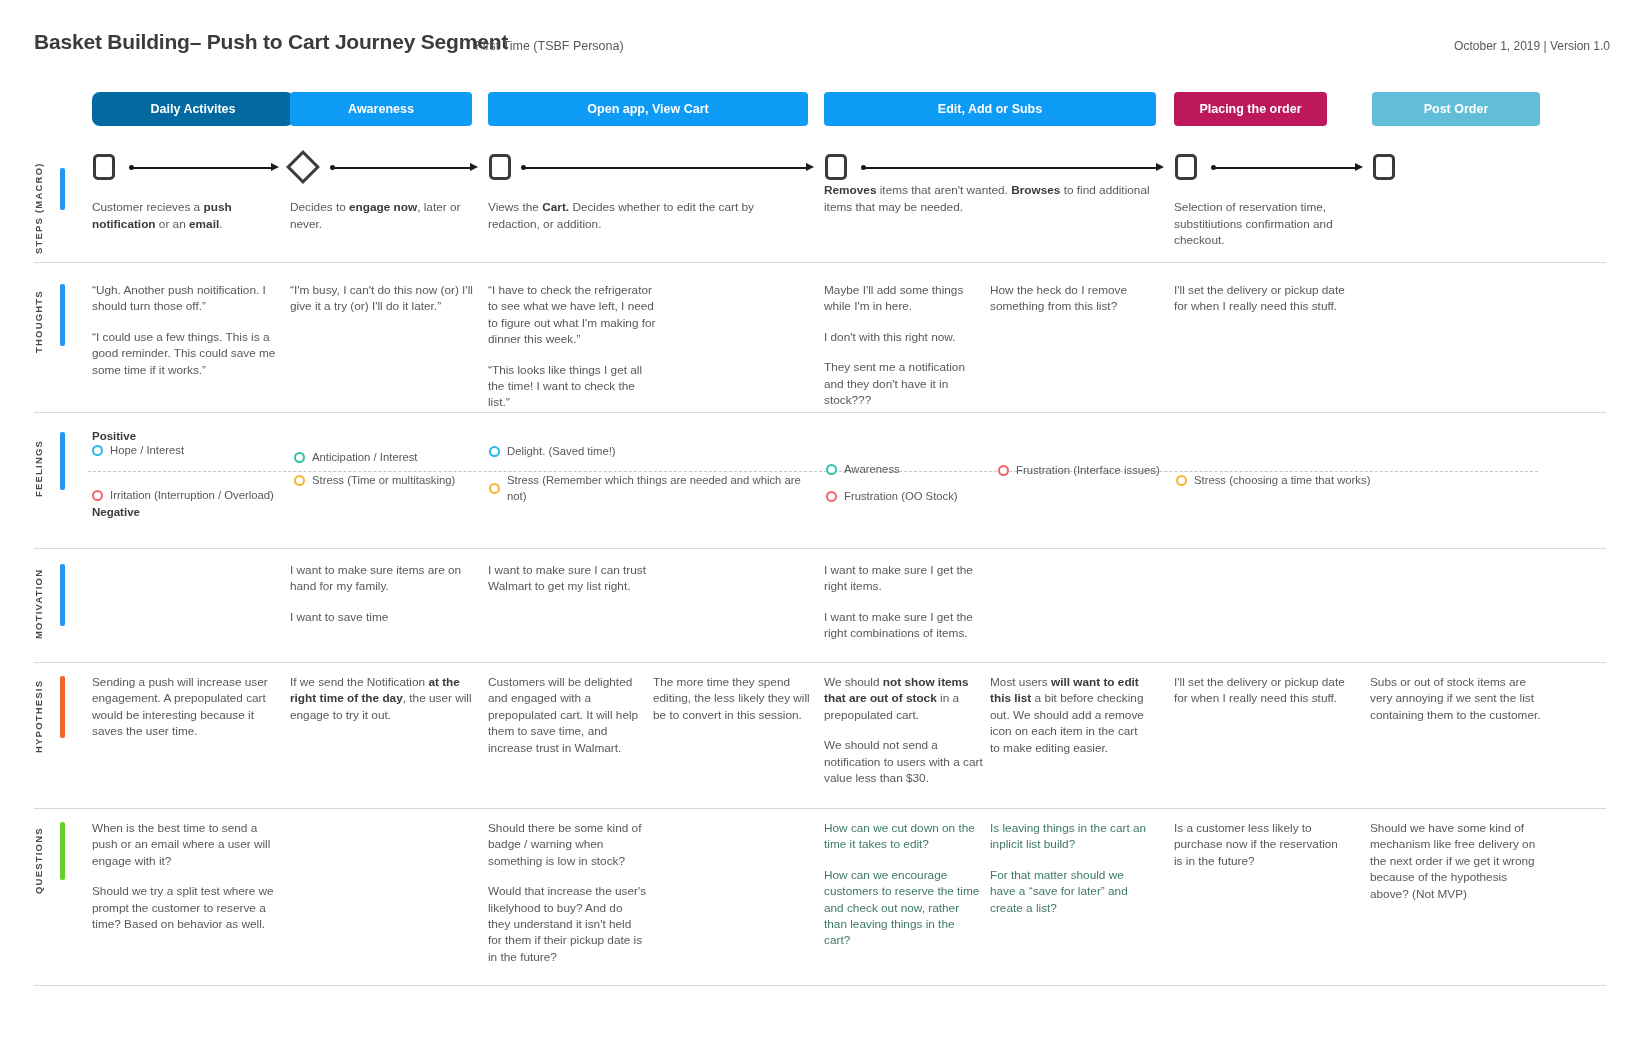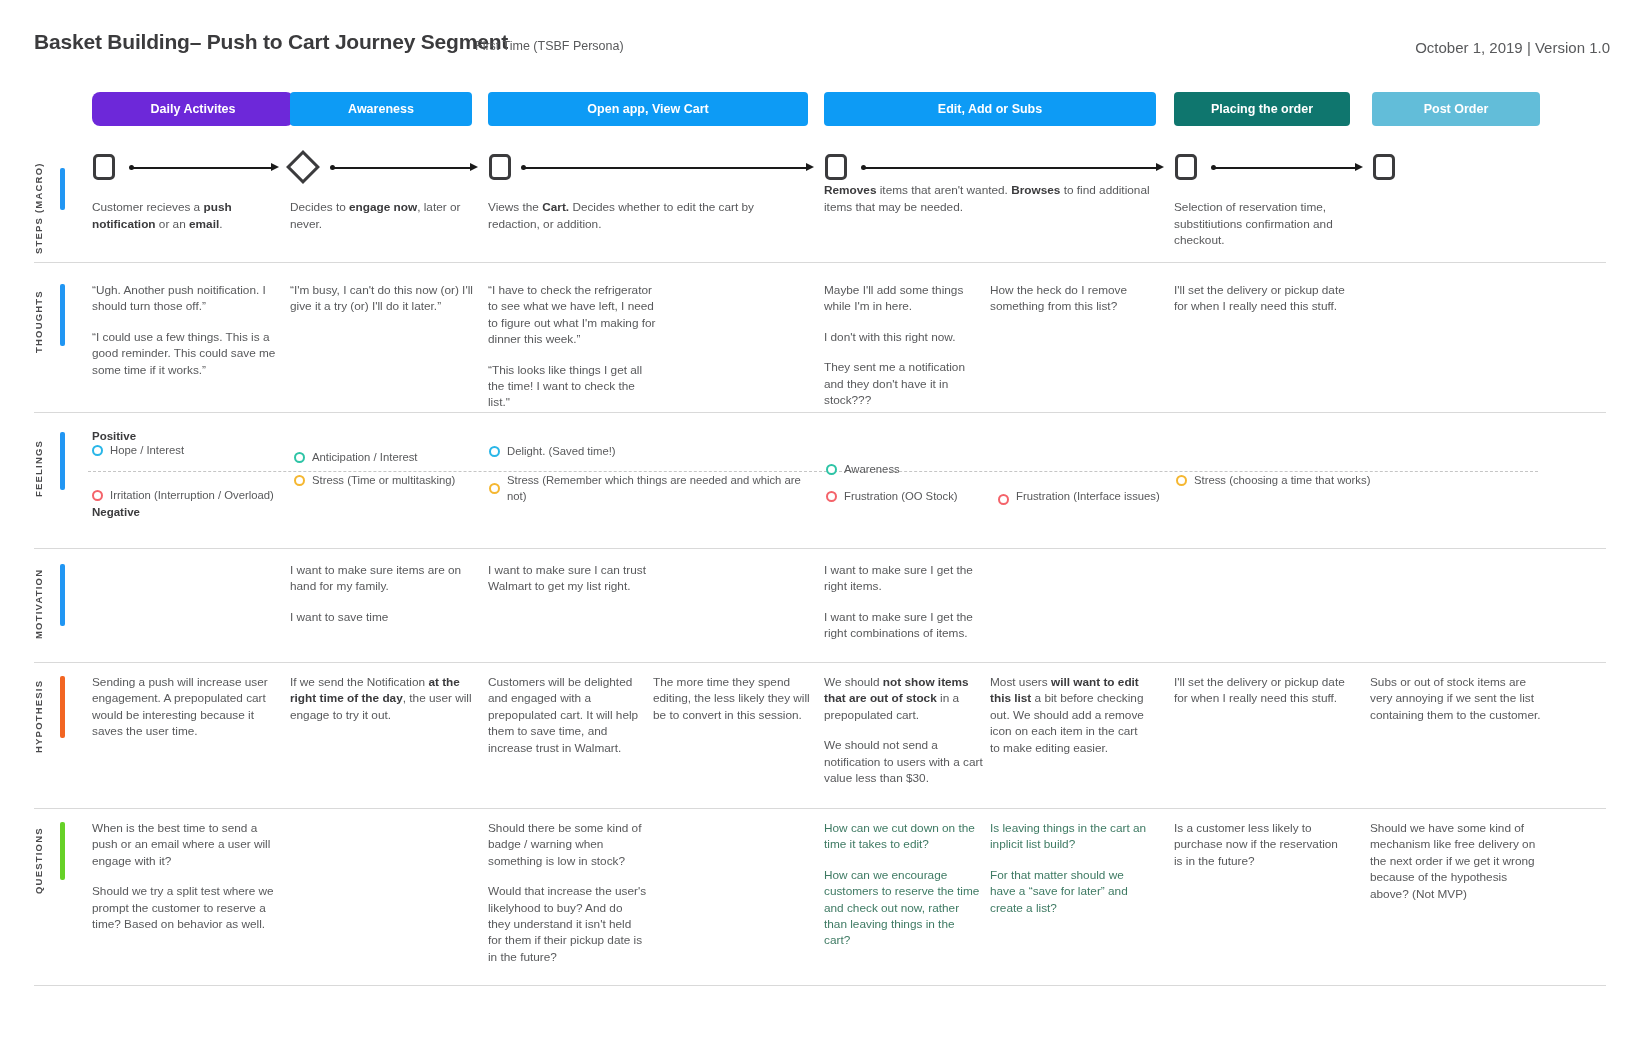--- a/index.html
+++ b/index.html
@@ -32,21 +32,21 @@
   }
   .persona {
     position: absolute;
     left: 475px; top: 39px;
     font-size: 12.5px;
     color: #58595b;
   }
   .version {
     position: absolute;
     right: 28px; top: 39px;
-    font-size: 15px;
+    font-size: 12px;
     color: #58595b;
   }
 
   
   .row {
     position: absolute;
     left: 0;
     width: 1638px;
   }
   .row-divider {
@@ -211,33 +211,33 @@
 <div class="header">
   <div class="title">Basket Building– Push to Cart Journey Segment</div>
   <div class="persona">First Time (TSBF Persona)</div>
   <div class="version">October 1, 2019 | Version 1.0</div>
 </div>
 
 <div class="row steps-row">
   <div class="row-label" style="top:84px;height:88px;">STEPS (MACRO)</div>
   <div class="row-bar" id="steps-bar" style="top: 86px; height: 42px; background: rgb(33, 150, 243);"></div>
   <div id="step-chips">
-      <div class="step-chip" style="left: 92px; width: 202px; background: #6d28d9; border-radius: 8px;">
+      <div class="step-chip" style="left: 92px; width: 202px; background: #0369a1; border-radius: 8px;">
         <span>Daily Activites</span>
       </div>
       <div class="step-chip" style="left: 290px; width: 182px; background: rgb(13, 155, 245);">
         <span>Awareness</span>
       </div>
       <div class="step-chip" style="left: 488px; width: 320px; background: rgb(13, 155, 245);">
         <span>Open app, View Cart</span>
       </div>
       <div class="step-chip" style="left: 824px; width: 332px; background: rgb(13, 155, 245);">
         <span>Edit, Add or Subs</span>
       </div>
-      <div class="step-chip" style="left: 1174px; width: 176px; background: #0f766e;">
+      <div class="step-chip" style="left: 1174px; width: 153px; background: #be185d;">
         <span>Placing the order</span>
       </div>
       <div class="step-chip" style="left: 1372px; width: 168px; background: rgb(98, 189, 217);">
         <span>Post Order</span>
       </div>
     </div>
   <div id="flow-icons">
       <div class="flow-square" style="left: 93px; top: 72px;"></div>
       <div class="flow-diamond" style="left: 291px; top: 73px;"></div>
       <div class="flow-square" style="left: 489px; top: 72px;"></div>
@@ -343,21 +343,21 @@
       <span class="feel-label">Stress (Time or multitasking)</span>
     </div>
     <div class="feel-item" style="left: 489px; top: 473px; max-width: 330px;">
       <span class="feel-circle" style="border-color: rgb(245, 183, 49);"></span>
       <span class="feel-label">Stress (Remember which things are needed and which are not)</span>
     </div>
     <div class="feel-item" style="left: 826px; top: 489px; max-width: 330px;">
       <span class="feel-circle" style="border-color: rgb(244, 99, 106);"></span>
       <span class="feel-label">Frustration (OO Stock)</span>
     </div>
-    <div class="feel-item" style="left: 998px; top: 489px; max-width: 330px; align-items: flex-end;">
+    <div class="feel-item" style="left: 998px; top: 463px; max-width: 330px;">
       <span class="feel-circle" style="border-color: rgb(244, 99, 106);"></span>
       <span class="feel-label">Frustration (Interface issues)</span>
     </div>
     <div class="feel-item" style="left: 1176px; top: 473px; max-width: 330px;">
       <span class="feel-circle" style="border-color: rgb(245, 183, 49);"></span>
       <span class="feel-label">Stress (choosing a time that works)</span>
     </div>
   </div>
 
 <div class="row motivation-row">

